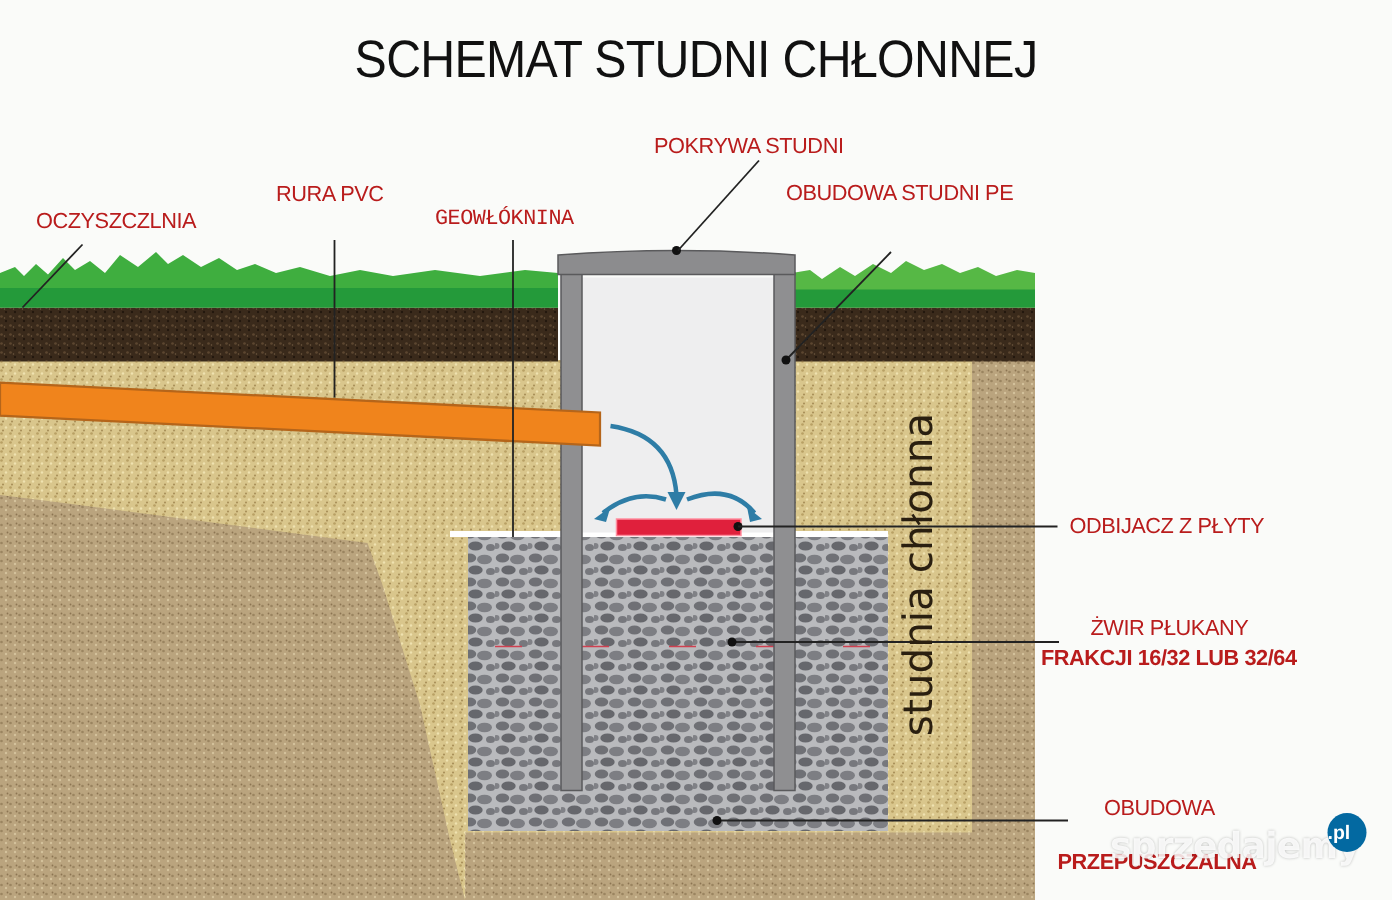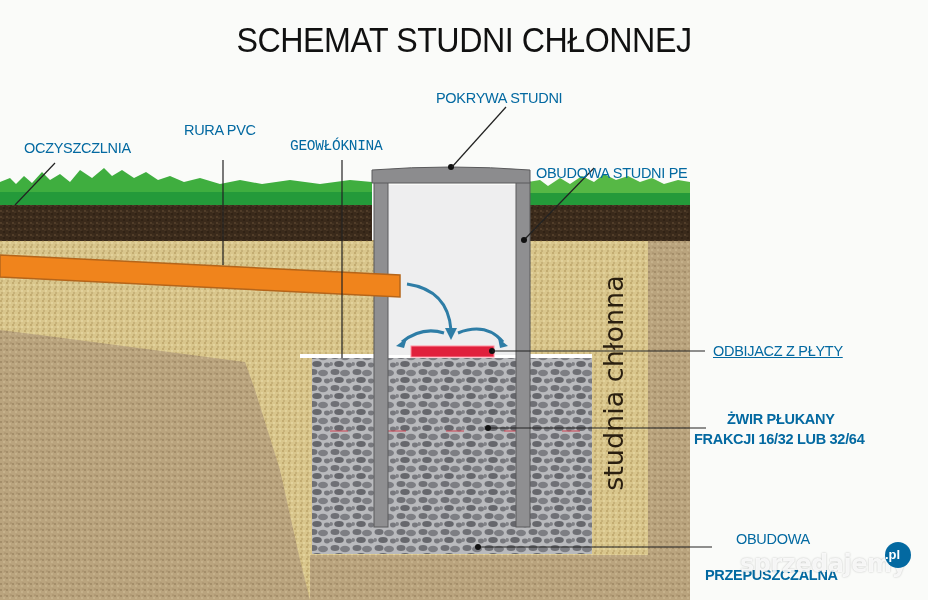--- a/index.html
+++ b/index.html
@@ -1,19 +1,19 @@
 <!DOCTYPE html>
 <html><head>
 <meta charset="utf-8">
 <style>
   html, body { margin: 0; padding: 0; }
   body { width: 928px; height: 600px; background: #fafbf9; position: relative; overflow: hidden; font-family: "Liberation Sans", sans-serif; }
   #diagram { position: absolute; left: 0; top: 0; width: 928px; height: 594px; border-radius: 21px; }
   .title { position: absolute; left: 0; width: 928px; top: 20px; text-align: center; font-size: 35px; color: #111; letter-spacing: -0.5px; transform: scaleX(0.92); }
-  .lbl { position: absolute; font-size: 14.5px; color: #0369a1; white-space: nowrap; letter-spacing: -0.3px; text-align: right; }
+  .lbl { position: absolute; font-size: 14.5px; color: #b91c1c; white-space: nowrap; letter-spacing: -0.3px; text-align: right; }
   .vert { position: absolute; left: 593px; top: 250px; width: 40px; height: 265px; }
   .vert span { position: absolute; left: 50%; top: 50%; transform: translate(-50%, -50%) rotate(-90deg); font-family: "DejaVu Sans", sans-serif; font-size: 27px; color: #2a1f10; white-space: nowrap; }
   .watermark { position: absolute; left: 740px; top: 550px; font-family: "DejaVu Sans", sans-serif; font-weight: bold; font-size: 24px; color: rgba(255,255,255,0.85); text-shadow: 0 0 2px rgba(0,0,0,0.25); letter-spacing: -0.5px; }
   .wm-badge { position: absolute; left: 885px; top: 542px; width: 26px; height: 26px; border-radius: 50%; background: #0369a1; color: #fff; font-weight: bold; font-size: 13px; text-align: left; line-height: 26px; }
 </style>
 </head>
 <body>
 
 <div id="diagram">
   <svg width="928" height="600" viewBox="0 0 928 600">
@@ -106,23 +106,23 @@
     <circle cx="488" cy="428" r="3" fill="#111"></circle>
     <circle cx="478" cy="547" r="3" fill="#111"></circle>
   </svg>
 
   <div class="title">SCHEMAT STUDNI CHŁONNEJ</div>
 
   <div class="lbl" style="left:24px; top:140px;">OCZYSZCZLNIA</div>
   <div class="lbl" style="left:184px; top:122px;">RURA PVC</div>
   <div class="lbl" style="left:290px; top:138px;font-family:Liberation Mono, monospace;">GEOWŁÓKNINA</div>
   <div class="lbl" style="left:436px; top:90px;">POKRYWA STUDNI</div>
-  <div class="lbl" style="left:536px; top:121px;margin-top:44px;">OBUDOWA STUDNI PE</div>
-  <div class="lbl" style="left:713px; top:343px;text-decoration:underline;">ODBIJACZ Z PŁYTY</div>
-  <div class="lbl" style="left:727px; top:411px;font-weight:bold;">ŻWIR PŁUKANY</div>
+  <div class="lbl" style="left:524px; top:121px;">OBUDOWA STUDNI PE</div>
+  <div class="lbl" style="left:713px; top:343px;">ODBIJACZ Z PŁYTY</div>
+  <div class="lbl" style="left:727px; top:411px;">ŻWIR PŁUKANY</div>
   <div class="lbl" style="left:694px; top:431px;font-weight:bold;">FRAKCJI 16/32 LUB 32/64</div>
   <div class="lbl" style="left:736px; top:531px;">OBUDOWA</div>
   <div class="lbl" style="left:705px; top:567px;font-weight:bold;">PRZEPUSZCZALNA</div>
 
   <div class="vert">
     <span>studnia chłonna</span>
   </div>
 
   <div class="watermark">sprzedajemy</div>
   <div class="wm-badge">.pl</div>

